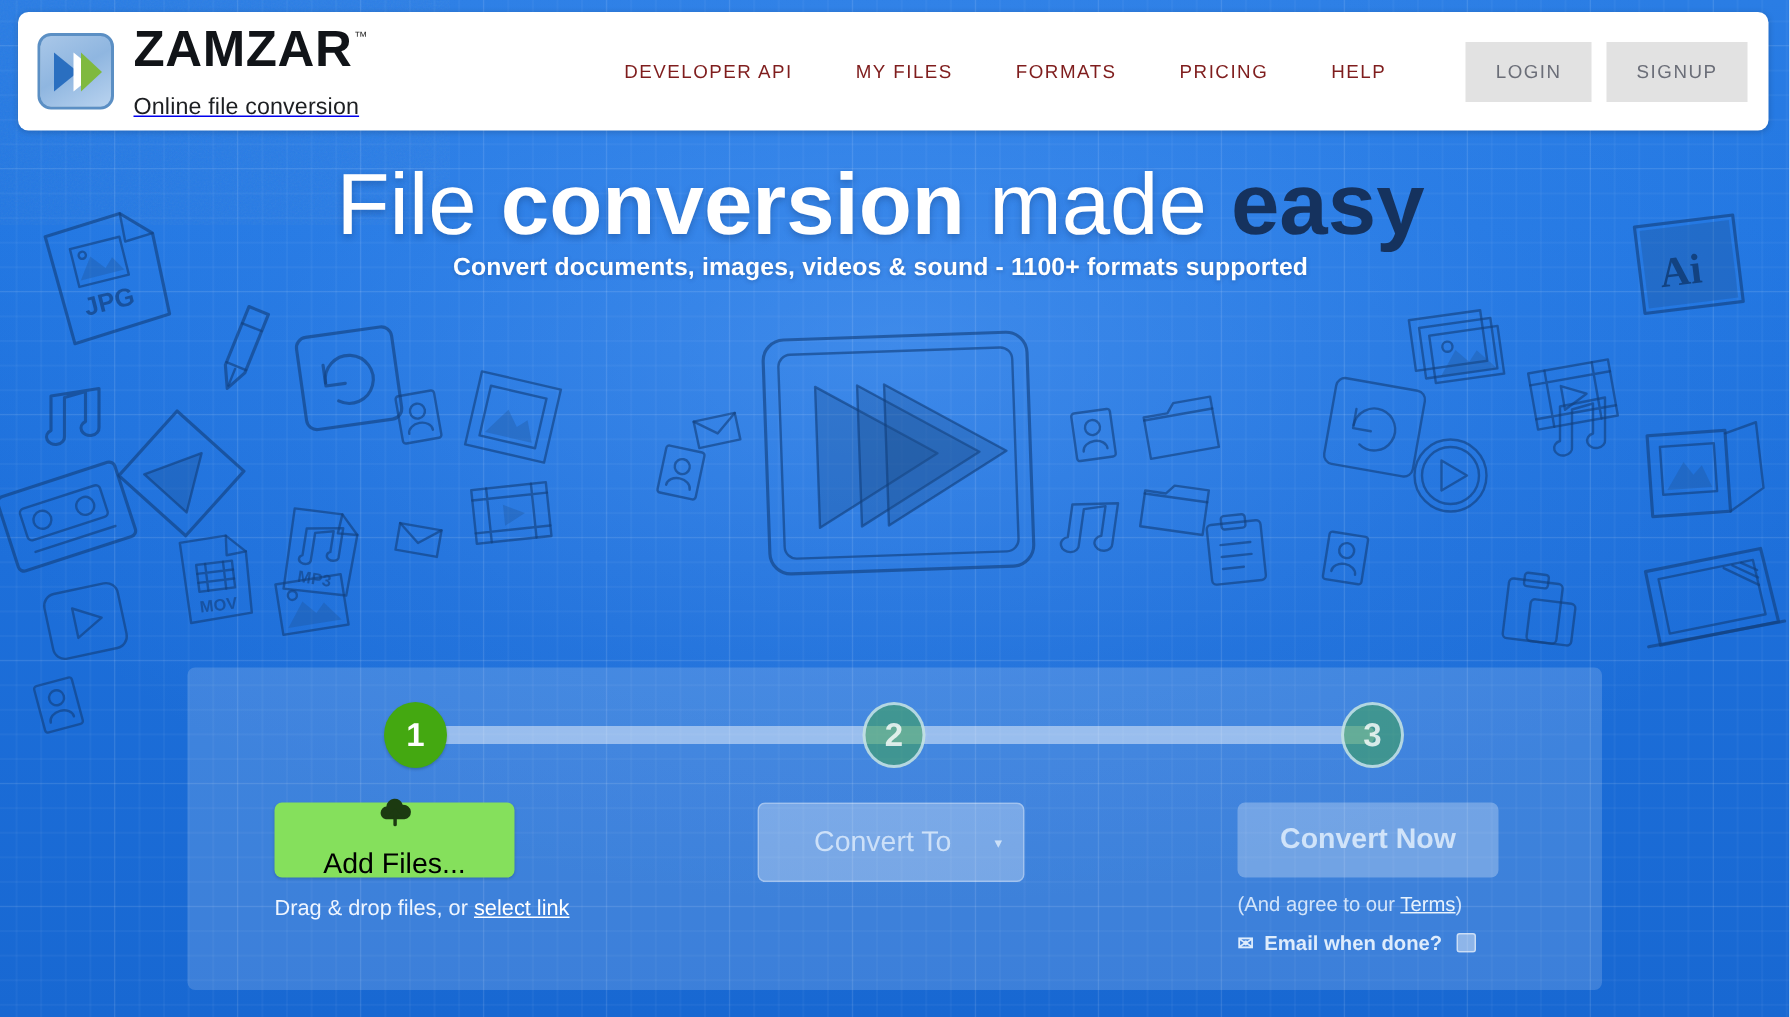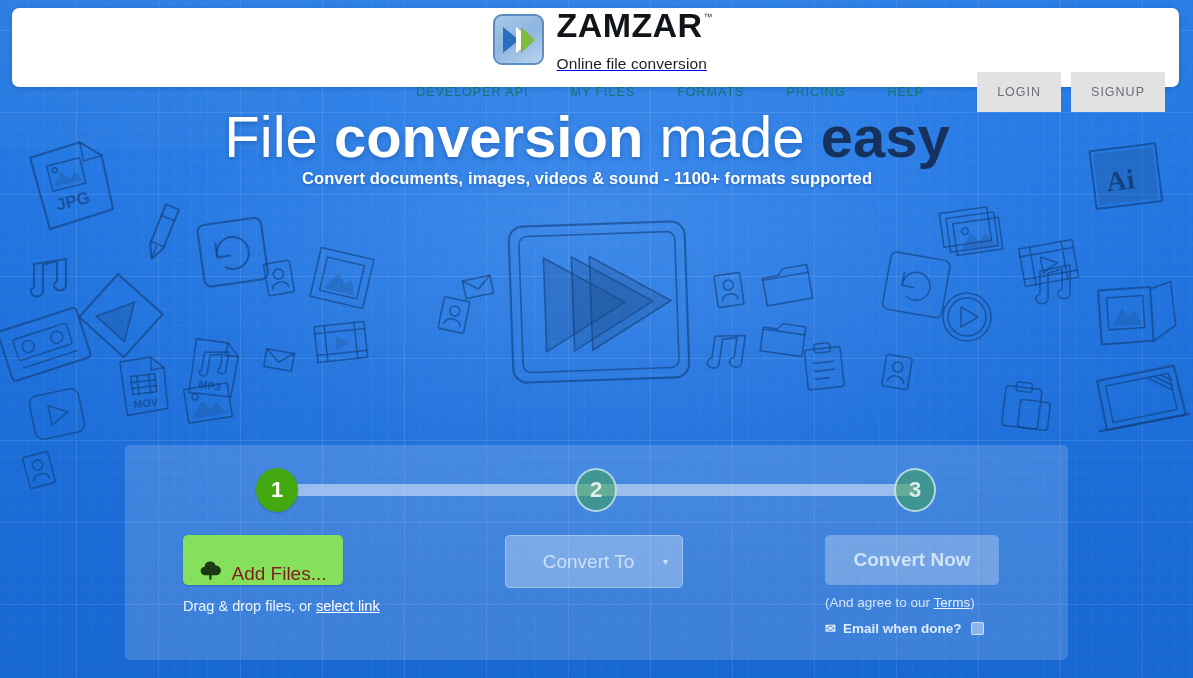--- a/index.html
+++ b/index.html
@@ -59,21 +59,20 @@
   #header {
     position: absolute;
     left: 12px; top: 8px;
     width: 1167px; height: 79px;
     background: #ffffff;
     border-radius: 7px;
     box-shadow: 0 1px 4px rgba(0,0,0,0.18);
     display: flex;
     align-items: center;
     z-index: 20;
-    flex-direction: column;
   }
 
   #logo { display: flex; align-items: center; margin-left: 13px; }
   #logo-mark {
     width: 51px; height: 51px;
     border-radius: 9px;
     background: linear-gradient(150deg, #a9c7e8 0%, #8fb6e0 48%, #b9d3ef 100%);
     border: 2px solid #5b8fc4;
     display: flex; align-items: center; justify-content: center;
     flex: none;
@@ -93,21 +92,21 @@
 
   #nav {
     margin-left: auto;
     display: flex;
     align-items: center;
     gap: 0px;
   }
   .nav-item {
     font-size: 12.5px;
     letter-spacing: 1.0px;
-    color: #0f766e;
+    color: #7f1d1d;
     padding: 8px 21px;
     cursor: pointer;
     white-space: nowrap;
   }
   .nav-btn {
     font-size: 12.5px;
     letter-spacing: 1.0px;
     color: #6b6e78;
     background: #e2e2e2;
     border-radius: 0;
@@ -187,27 +186,28 @@
   .col { position: absolute; top: 90px; }
   #col1 { left: 58px;  width: 300px; }
   #col2 { left: 380px; width: 230px; }
   #col3 { left: 700px; width: 245px; }
 
   #add-files-btn {
     width: 160px; height: 50px;
     background: #85e05c;
     border: none;
     border-radius: 5px;
-    color: #7f1d1d;
+    color: #000000;
     font-size: 19px;
     font-family: "Liberation Sans", sans-serif;
-    display: flex; align-items: flex-end; justify-content: center;
+    display: flex; align-items: center; justify-content: center;
     gap: 9px;
     cursor: pointer;
     box-shadow: 0 1px 2px rgba(0,0,0,0.15);
+    flex-direction: column;
   }
 
   #drop-hint {
     margin-top: 13px;
     font-size: 14.5px;
     color: #eef5ff;
     white-space: nowrap;
   }
   #drop-hint a { color: #ffffff; text-decoration: underline; cursor: pointer; }
 

